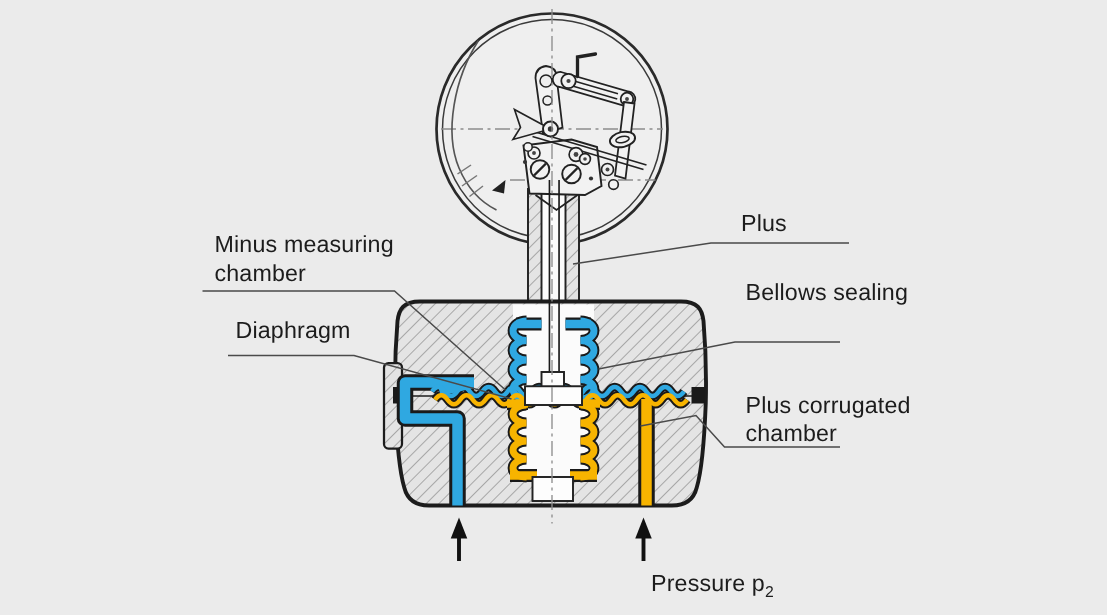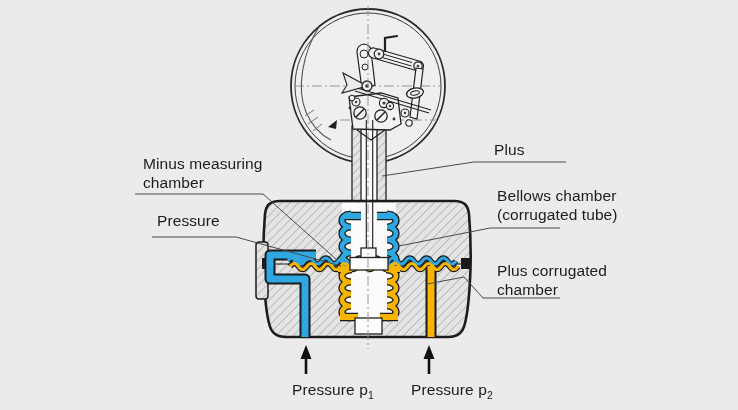--- a/index.html
+++ b/index.html
@@ -165,38 +165,34 @@
     </g>
   </g>
 </svg>
 
 <div class="lbl" style="left:143px;top:154px;">
   <span>Minus measuring</span><br>
   <span>chamber</span>
 </div>
 
 <div class="lbl" style="left:157px;top:211px;">
-  <span>Pressure</span>
+  <span>Diaphragm</span>
 </div>
 
 <div class="lbl" style="left:494px;top:140px;">
   <span>Plus</span>
 </div>
 
 <div class="lbl" style="left:497px;top:186px;">
-  <span>Bellows chamber</span><br>
-  <span>(corrugated tube)</span>
+  <span>Bellows sealing</span><br>
 </div>
 
 <div class="lbl" style="left:497px;top:261px;">
   <span>Plus corrugated</span><br>
   <span>chamber</span>
 </div>
 
-<div class="lbl" style="left:292px;top:380px;">
-  <span>Pressure p</span><sub>1</sub>
-</div>
 
-<div class="lbl" style="left:411px;top:380px;">
+<div class="lbl" style="left:434px;top:380px;">
   <span>Pressure p</span><sub>2</sub>
 </div>
 
 </div>
 
 </body></html>

